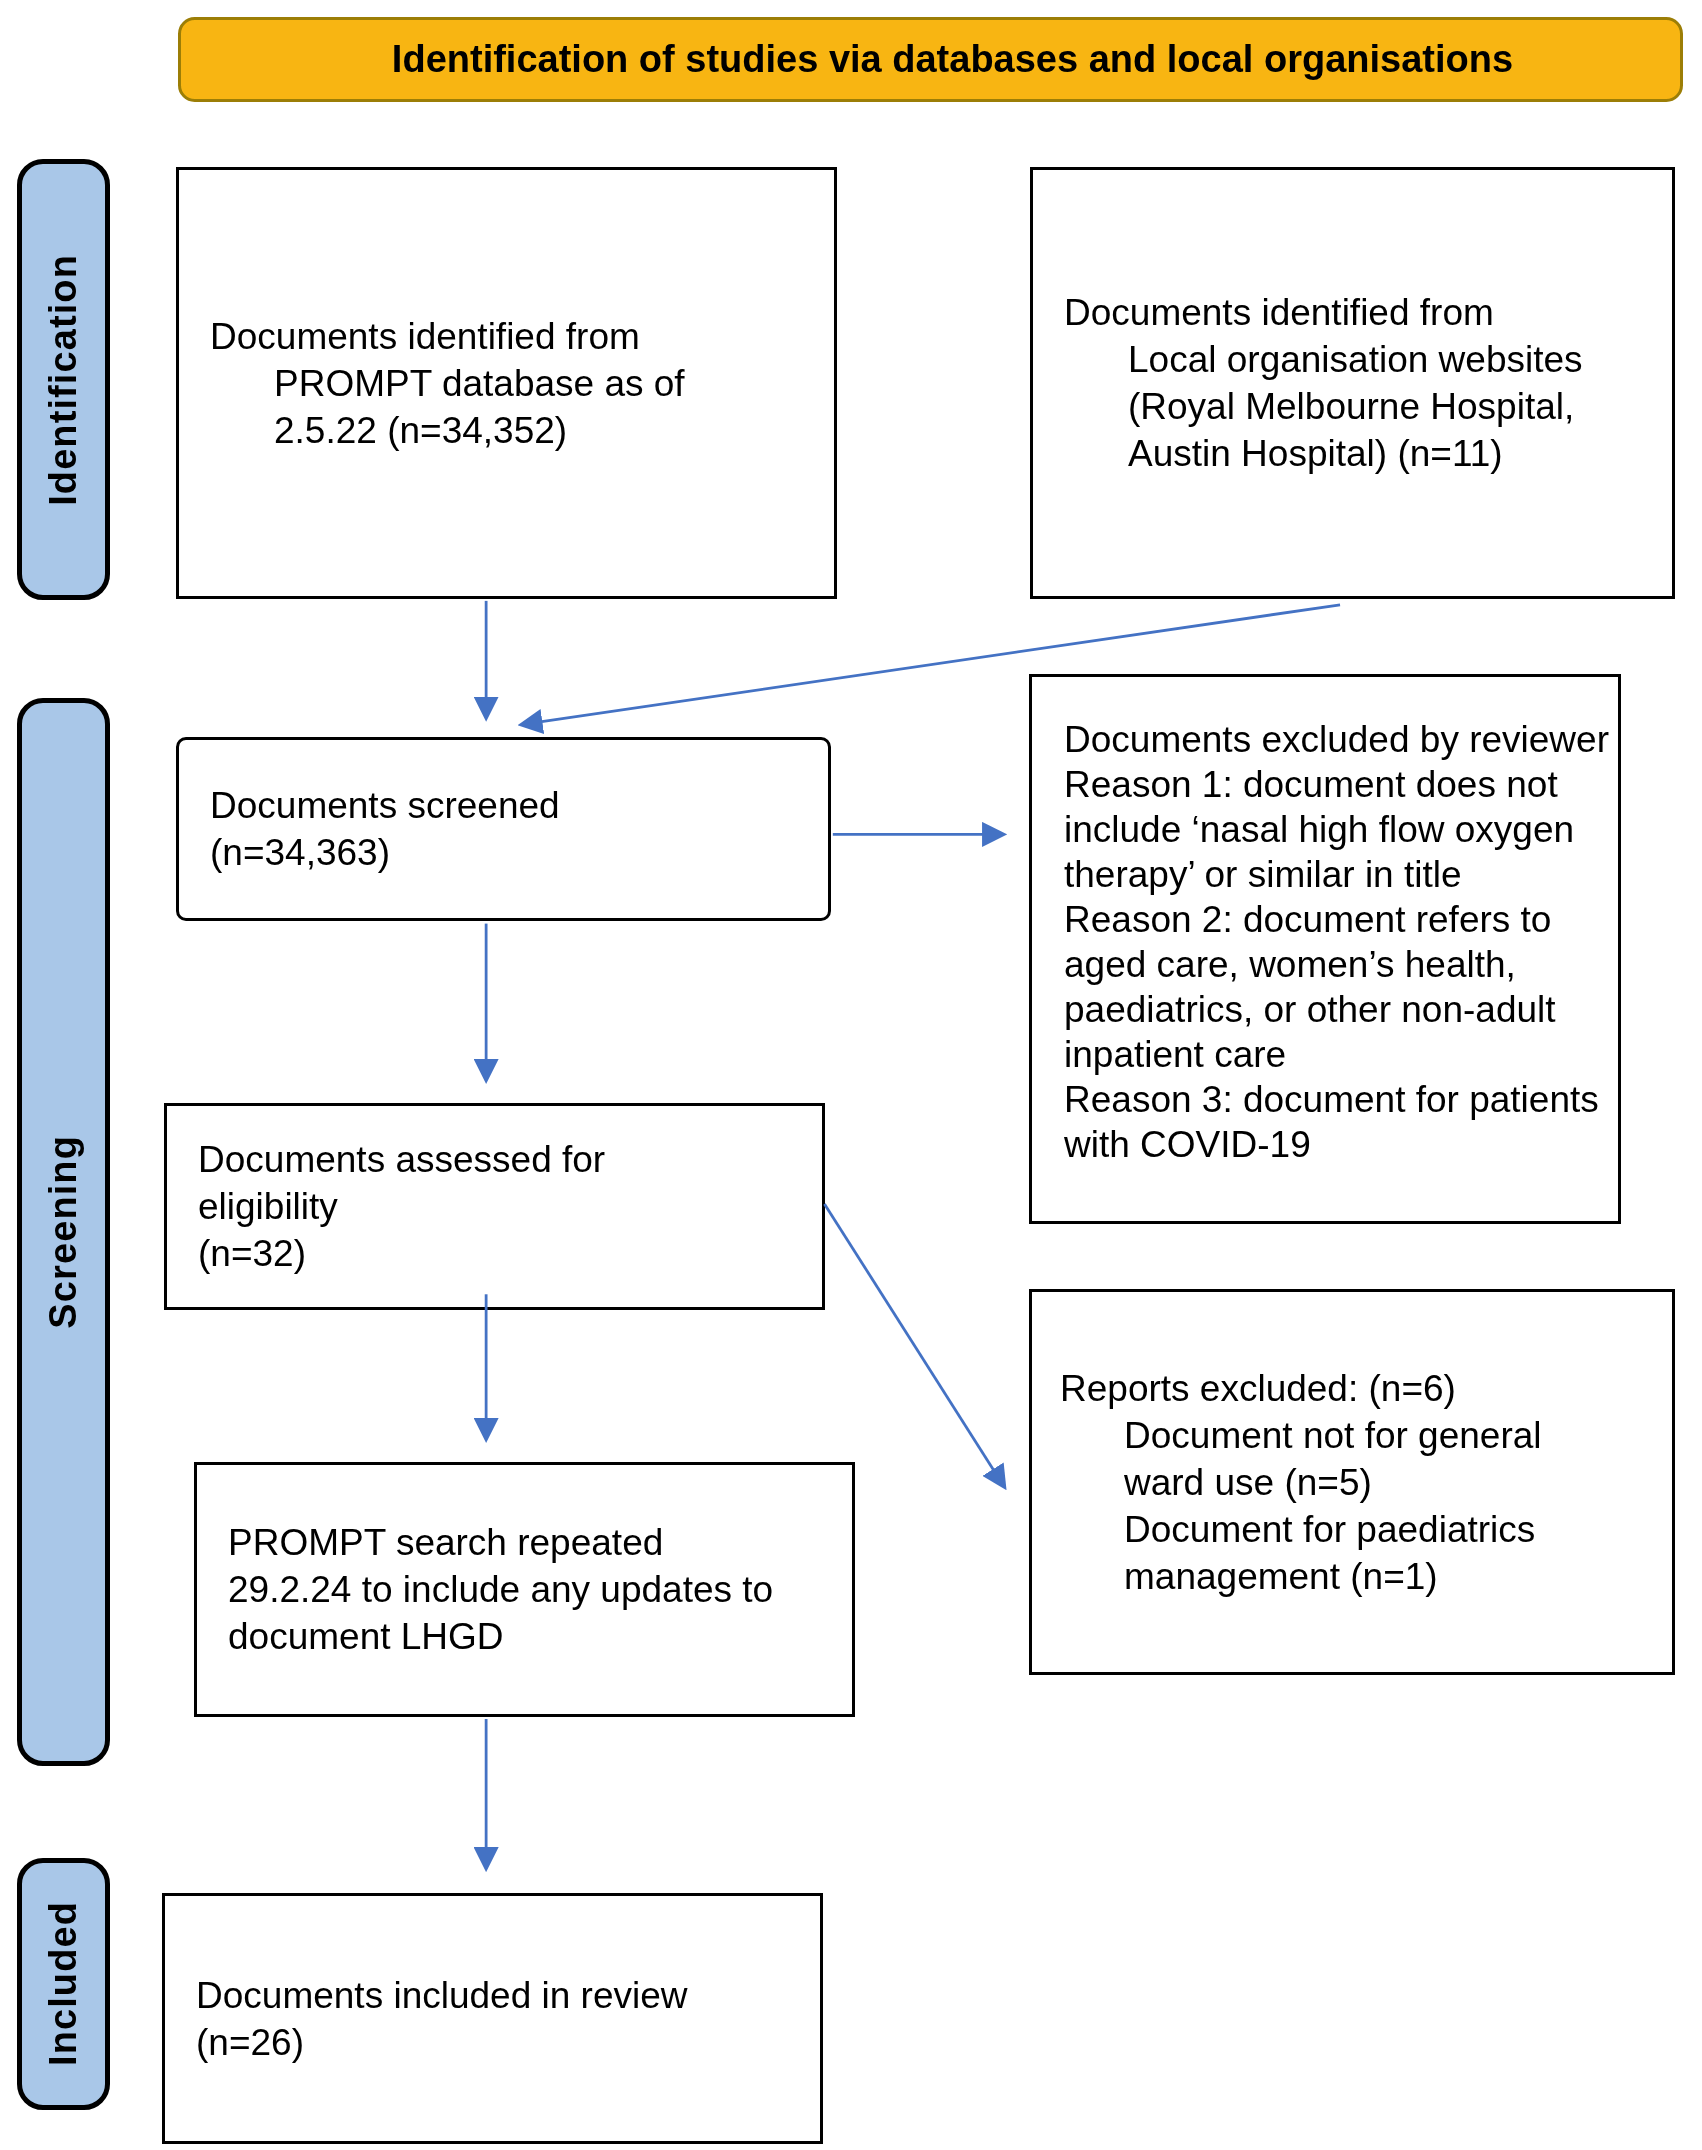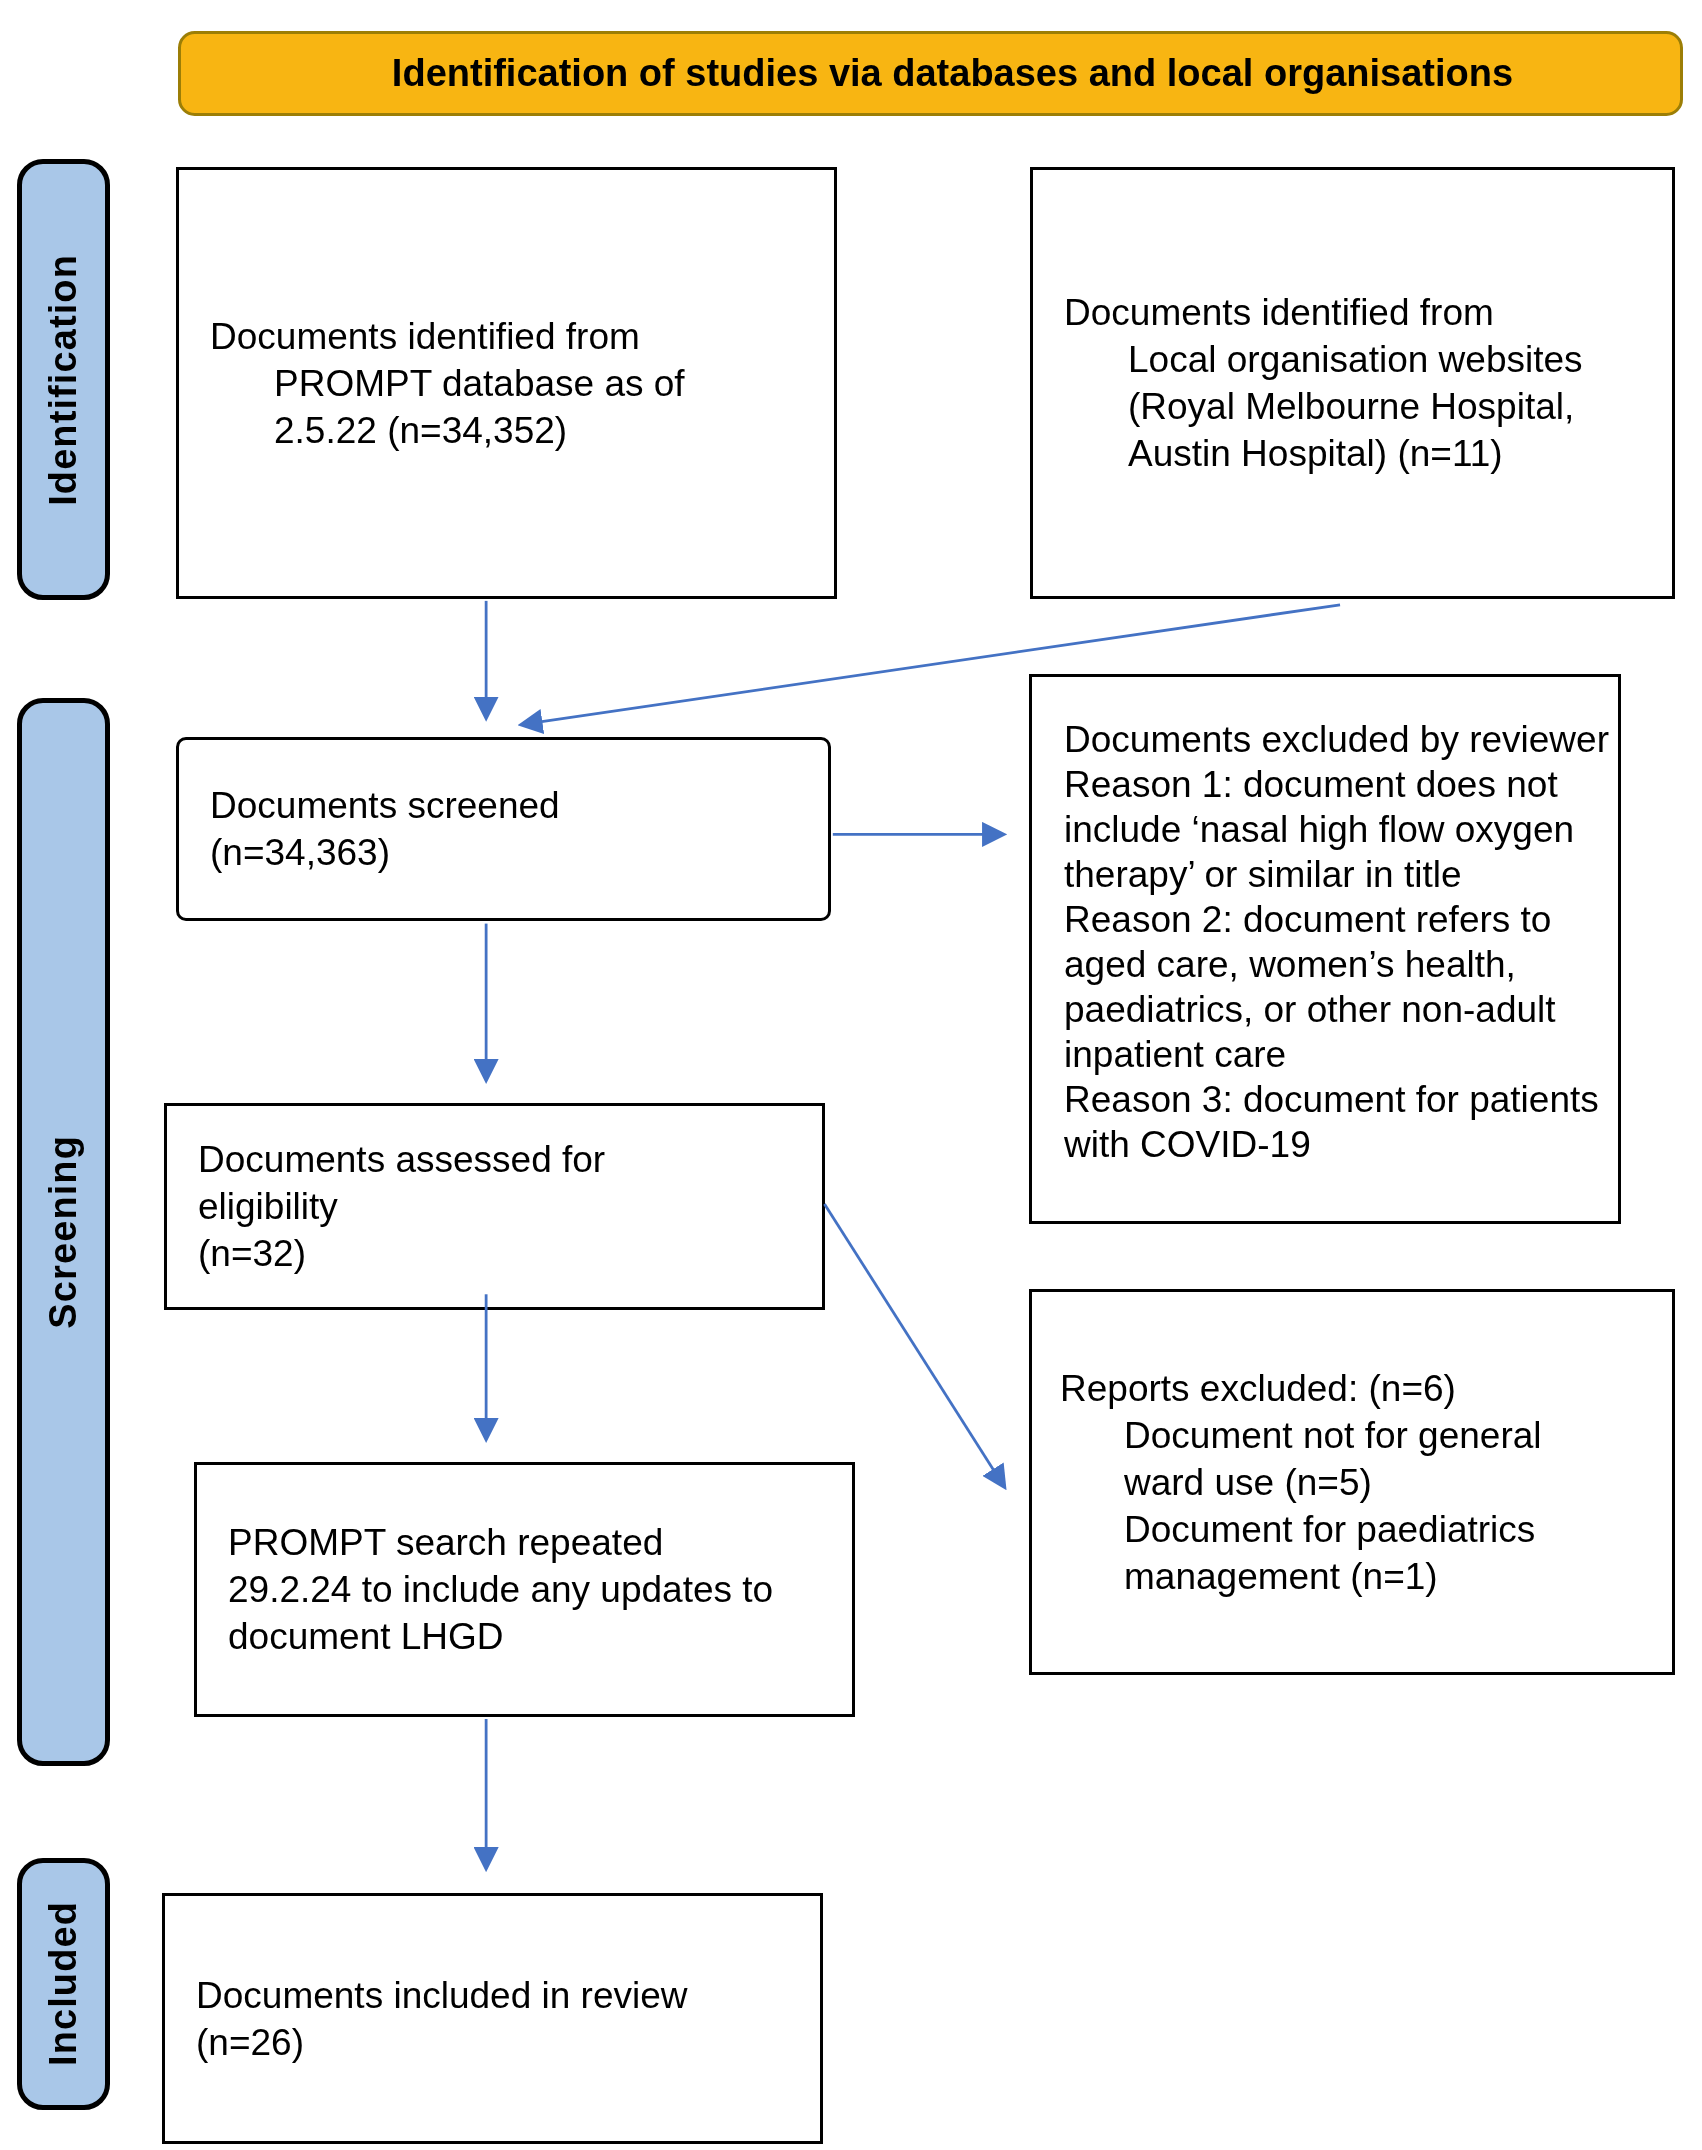--- a/index.html
+++ b/index.html
@@ -19,21 +19,21 @@
   .canvas{
     position:relative;
     width:1703px;
     height:2151px;
     background:var(--page-bg);
     overflow:hidden;
   }
   
   .banner{
     position:absolute;
-    left:178px; top:31px;
+    left:178px; top:17px;
     width:1505px; height:85px;
     background:var(--banner-fill);
     border:3.9px solid var(--banner-border);
     border-radius:16.7px;
     box-sizing:border-box;
     display:flex; align-items:center; justify-content:center;
     font-size:38px; font-weight:bold;padding-left:44px;
   }
   
   .vlabel{

